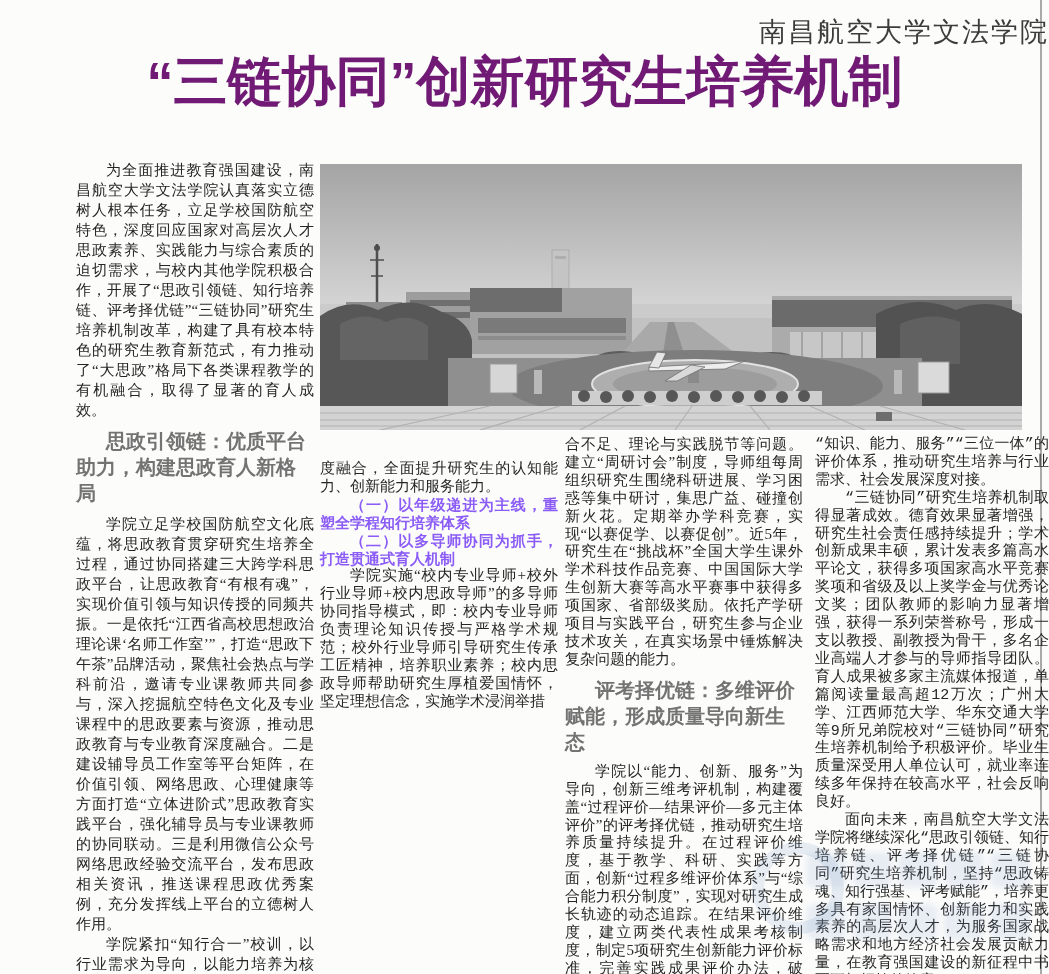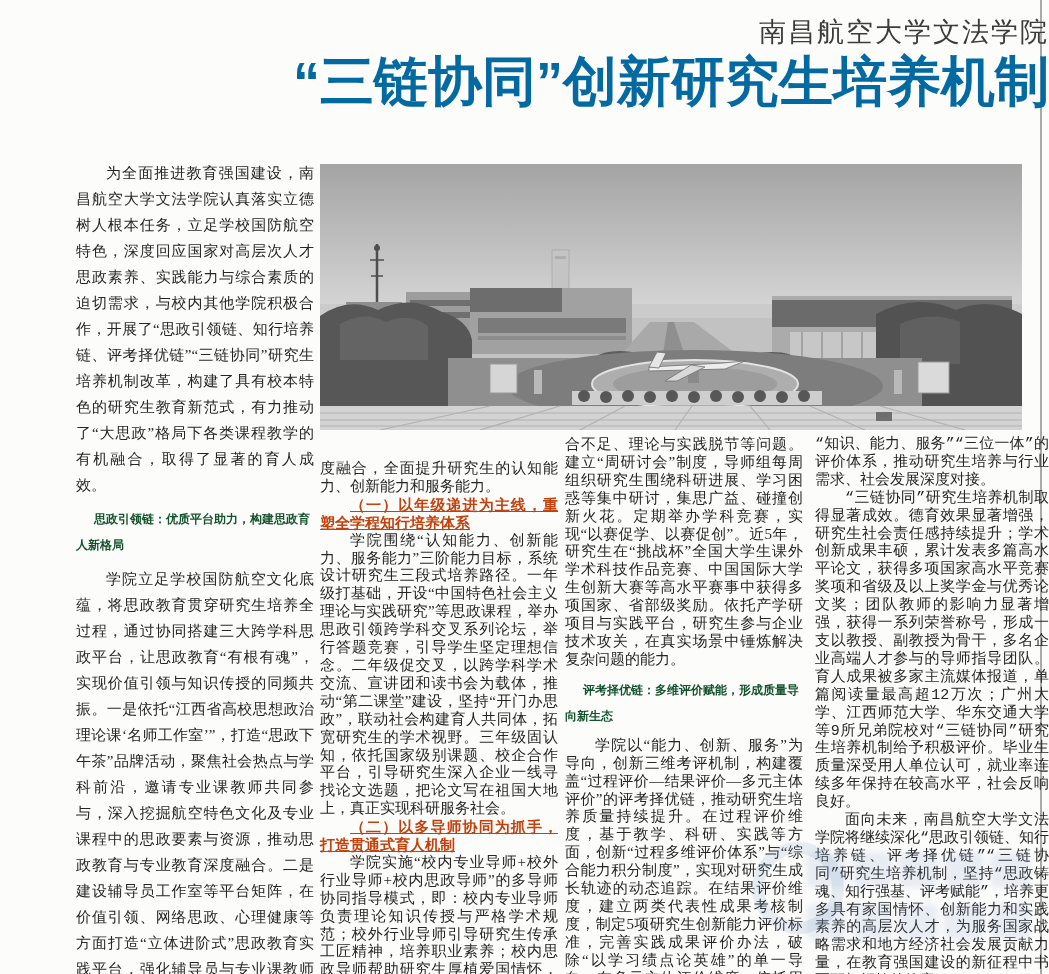--- a/index.html
+++ b/index.html
@@ -9,45 +9,45 @@
     font-family:"Liberation Serif","DejaVu Serif",serif;
   }
   .page{position:absolute;inset:0;}
   .edge-rule{position:absolute;left:1040px;top:0;width:2px;height:974px;background:#8f8f8f;opacity:.75;}
   .kicker{
     position:absolute;top:14px;left:0;width:1049px;text-align:right;
     font-family:"Liberation Sans","DejaVu Sans",sans-serif;
     font-size:27px;color:#3c3c3c;letter-spacing:2px;
   }
   .headline{
-    position:absolute;top:48px;left:0;width:1049px;margin:0;text-align:right;
-    font-family:"Liberation Sans","DejaVu Sans",sans-serif;
-    font-weight:900;font-size:54px;line-height:66px;color:#0369a1;letter-spacing:0;
+    position:absolute;top:48px;left:0;width:1049px;margin:0;text-align:center;
+    font-family:"Liberation Sans","DejaVu Sans",sans-serif;
+    font-weight:900;font-size:54px;line-height:66px;color:#701a75;letter-spacing:0;
   }
   .photo{
     position:absolute;left:320px;top:164px;width:702px;height:266px;margin:0;
     background:#c9c9c9;overflow:hidden;
   }
   .photo svg{display:block;}
   .col{position:absolute;text-align:justify;word-break:break-all;}
   .col p{margin:0;font-size:15px;line-height:17.9px;}
   .col1{left:76px;top:160px;width:238px;height:814px;}
-  .col1 p{line-height:26px;}
+  .col1 p{line-height:20px;}
   .col2{left:320px;top:460px;width:238px;height:538px;}
   .col3{left:565px;top:436px;width:238px;height:538px;}
   .col4{left:815px;top:436px;width:234px;height:538px;font-family:Liberation Mono, monospace;}
   .ind{text-indent:2em;}
   .subhead{
     font-family:"Liberation Sans","DejaVu Sans",sans-serif;
-    font-weight:bold;font-size:12px;line-height:26px;color:#14532d;
+    font-weight:bold;font-size:20px;line-height:26px;color:#737373;
     text-indent:1.5em;margin:8px 0 8px;text-align:left;word-break:break-all;
   }
   .boldhead{
     font-family:"Liberation Sans","DejaVu Sans",sans-serif;
-    font-weight:bold;color:#c2410c;text-indent:2em;text-decoration:underline;
+    font-weight:bold;color:#8b5cf6;text-indent:2em;
   }
   .wm-ring{
     position:absolute;left:752px;top:842px;width:92px;height:92px;border-radius:50%;
     border:12px solid rgba(120,155,195,0.16);box-sizing:border-box;pointer-events:none;
   }
   .wm-glyphs{
     position:absolute;left:806px;top:852px;width:228px;height:88px;
     display:flex;flex-wrap:wrap;align-content:space-between;gap:6px;pointer-events:none;
   }
   .wm-glyphs span{
@@ -174,21 +174,20 @@
   <div class="col col1">
     <p class="ind">为全面推进教育强国建设，南昌航空大学文法学院认真落实立德树人根本任务，立足学校国防航空特色，深度回应国家对高层次人才思政素养、实践能力与综合素质的迫切需求，与校内其他学院积极合作，开展了“思政引领链、知行培养链、评考择优链”“三链协同”研究生培养机制改革，构建了具有校本特色的研究生教育新范式，有力推动了“大思政”格局下各类课程教学的有机融合，取得了显著的育人成效。</p>
     <h2 class="subhead">思政引领链：优质平台助力，构建思政育人新格局</h2>
     <p class="ind">学院立足学校国防航空文化底蕴，将思政教育贯穿研究生培养全过程，通过协同搭建三大跨学科思政平台，让思政教育“有根有魂”，实现价值引领与知识传授的同频共振。一是依托“江西省高校思想政治理论课‘名师工作室’”，打造“思政下午茶”品牌活动，聚焦社会热点与学科前沿，邀请专业课教师共同参与，深入挖掘航空特色文化及专业课程中的思政要素与资源，推动思政教育与专业教育深度融合。二是建设辅导员工作室等平台矩阵，在价值引领、网络思政、心理健康等方面打造“立体进阶式”思政教育实践平台，强化辅导员与专业课教师的协同联动。三是利用微信公众号网络思政经验交流平台，发布思政相关资讯，推送课程思政优秀案例，充分发挥线上平台的立德树人作用。</p>
     <p class="ind">学院紧扣“知行合一”校训，以行业需求为导向，以能力培养为核心，通过重塑全学程知行培养体系、打造贯通式育人机制，实施学术浸润举措，实现理论教学与实习实训的深</p>
   </div>
 
   <div class="col col2">
     <p>度融合，全面提升研究生的认知能力、创新能力和服务能力。</p>
     <p class="boldhead">（一）以年级递进为主线，重塑全学程知行培养体系</p>
-    <p class="ind">学院围绕“认知能力、创新能力、服务能力”三阶能力目标，系统设计研究生三段式培养路径。一年级打基础，开设“中国特色社会主义理论与实践研究”等思政课程，举办思政引领跨学科交叉系列论坛，举行答题竞赛，引导学生坚定理想信念。二年级促交叉，以跨学科学术交流、宣讲团和读书会为载体，推动“第二课堂”建设，坚持“开门办思政”，联动社会构建育人共同体，拓宽研究生的学术视野。三年级固认知，依托国家级别课题、校企合作平台，引导研究生深入企业一线寻找论文选题，把论文写在祖国大地上，真正实现科研服务社会。</p>
     <p class="boldhead">（二）以多导师协同为抓手，打造贯通式育人机制</p>
     <p class="ind">学院实施“校内专业导师+校外行业导师+校内思政导师”的多导师协同指导模式，即：校内专业导师负责理论知识传授与严格学术规范；校外行业导师引导研究生传承工匠精神，培养职业素养；校内思政导师帮助研究生厚植爱国情怀，坚定理想信念，实施学术浸润举措</p>
   </div>
 
   <div class="col col3">
     <p>合不足、理论与实践脱节等问题。建立“周研讨会”制度，导师组每周组织研究生围绕科研进展、学习困惑等集中研讨，集思广益、碰撞创新火花。定期举办学科竞赛，实现“以赛促学、以赛促创”。近5年，研究生在“挑战杯”全国大学生课外学术科技作品竞赛、中国国际大学生创新大赛等高水平赛事中获得多项国家、省部级奖励。依托产学研项目与实践平台，研究生参与企业技术攻关，在真实场景中锤炼解决复杂问题的能力。</p>
     <h2 class="subhead">评考择优链：多维评价赋能，形成质量导向新生态</h2>
     <p class="ind">学院以“能力、创新、服务”为导向，创新三维考评机制，构建覆盖“过程评价—结果评价—多元主体评价”的评考择优链，推动研究生培养质量持续提升。在过程评价维度，基于教学、科研、实践等方面，创新“过程多维评价体系”与“综合能力积分制度”，实现对研究生成长轨迹的动态追踪。在结果评价维度，建立两类代表性成果考核制度，制定5项研究生创新能力评价标准，完善实践成果评价办法，破除“以学习绩点论英雄”的单一导向。在多元主体评价维度，依托用人单位等主体，构建</p>
   </div>
 

